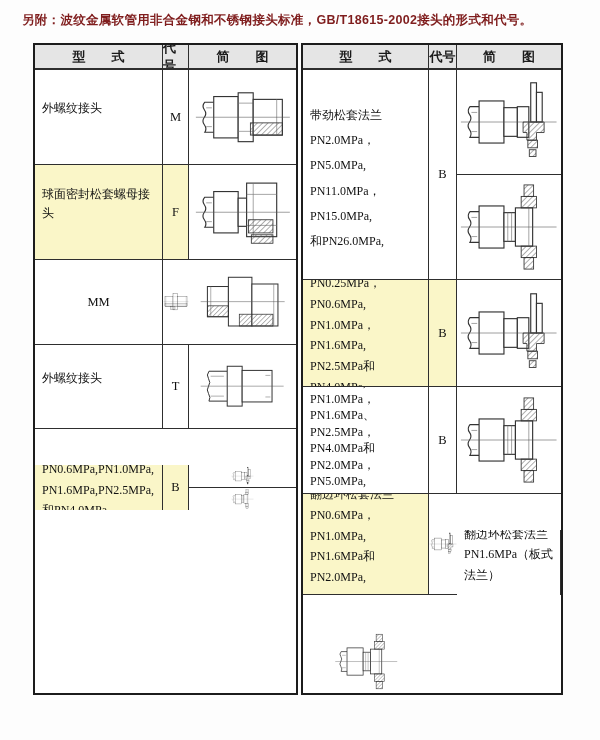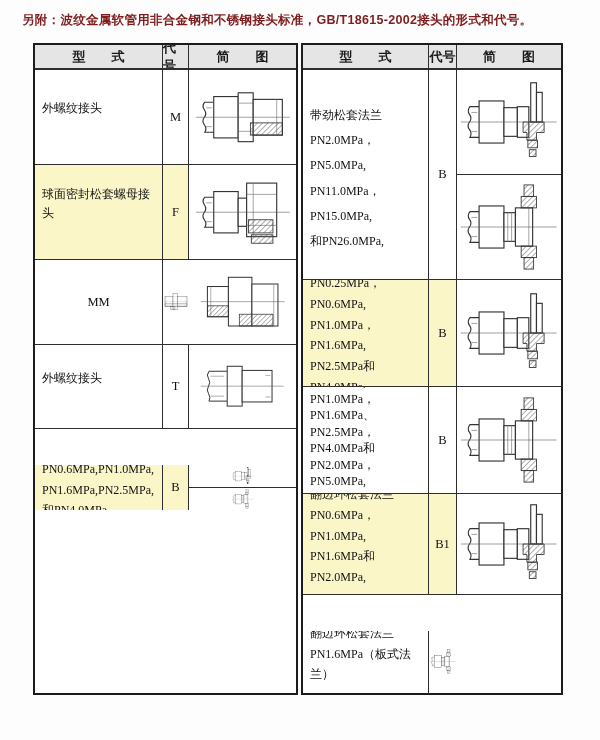--- a/index.html
+++ b/index.html
@@ -351,21 +351,20 @@
           <line x1="2" y1="46" x2="102" y2="46" stroke="#555" stroke-width="0.6"></line>
         </svg>
       </div>
     </div>
 
   <div class="c tc hl lh-mid">
       <span>翻边环松套法兰
 PN0.6MPa，PN1.0MPa,
 PN1.6MPa和PN2.0MPa,</span>
     </div>
-  <div class="c cc hl">B1</div>
   <div class="c dc lastcol">
       <div class="diag-box">
         <svg viewBox="0 0 104 92" xmlns="http://www.w3.org/2000/svg">
           <defs>
             <pattern id="h12" width="4" height="4" patternUnits="userSpaceOnUse" patternTransform="rotate(45)">
               <line x1="0" y1="0" x2="0" y2="4" stroke="#555" stroke-width="1"></line>
             </pattern>
           </defs>
           <path d="M21 30 H11.5 q-3.5 4 -0.5 8 q3 4 0 8 q-3 4 0 8 q3 4 0.5 8 H21" fill="#fff" stroke="#333" stroke-width="1.2"></path>
     <line x1="13" y1="36" x2="19" y2="36" stroke="#777" stroke-width="0.7"></line>

